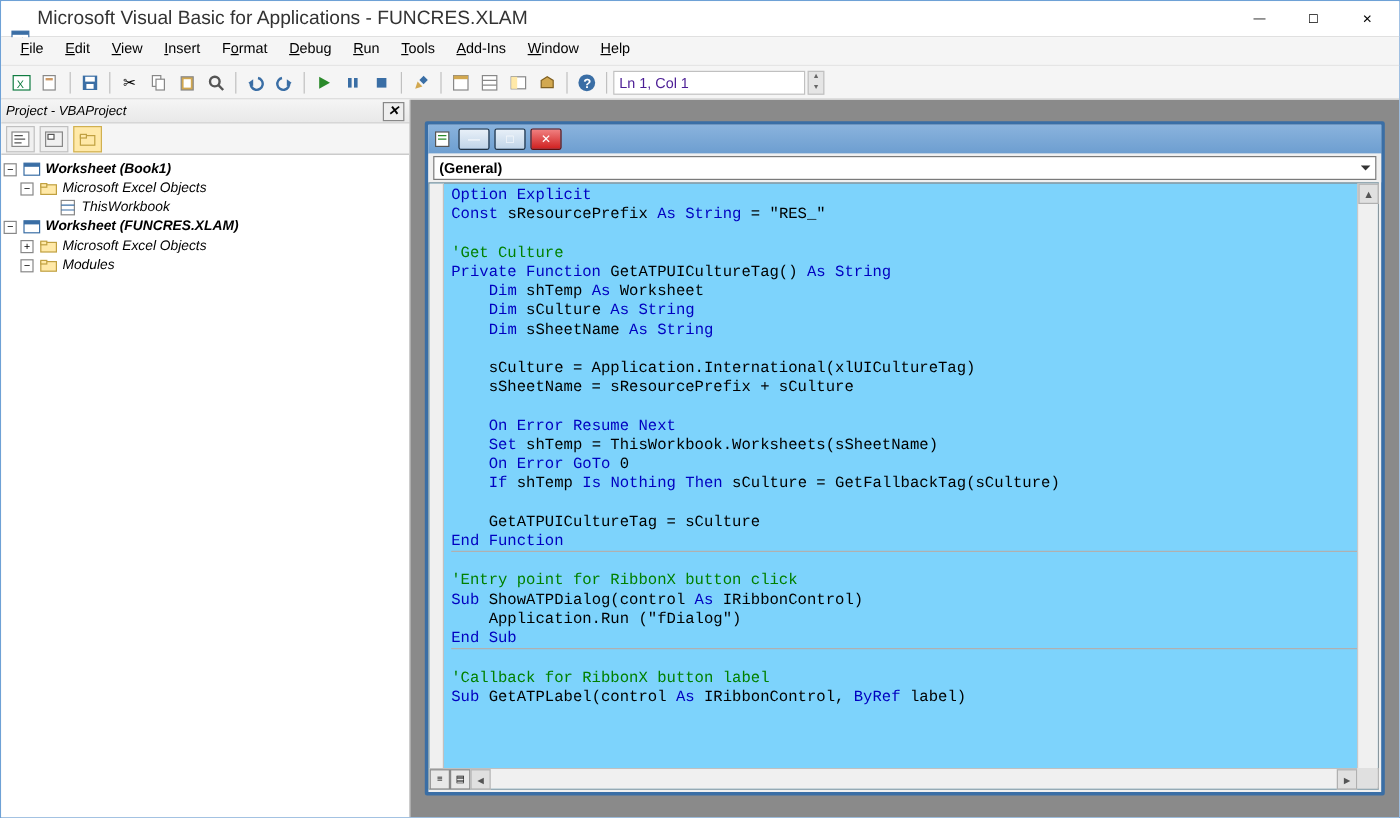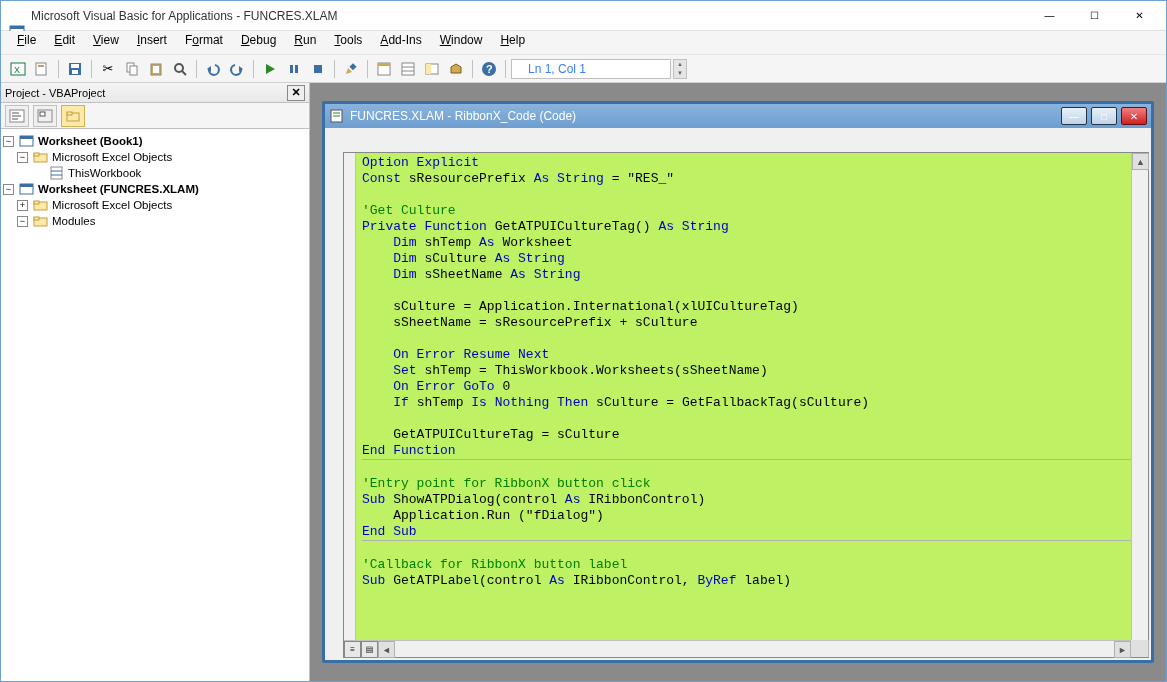--- a/index.html
+++ b/index.html
@@ -24,21 +24,21 @@
   background: #fff;
   display: flex;
   align-items: center;
   padding: 0 4px 0 8px;
   border-bottom: 1px solid #e0e0e0;
 }
 .title-icon {
   width: 16px; height: 16px; margin-right: 6px;
   display: inline-flex; align-items: center; justify-content: center; margin-top: 33px;
 }
-.title-text { flex: 1; color: #333; font-size: 12px; }
+.title-text { flex: 1; color: #333; font-size: 16px; }
 .win-controls { display: flex; gap: 0; }
 .win-btn {
   width: 45px; height: 28px; display:flex; align-items:center; justify-content:center;
   font-family: "Segoe UI Symbol", sans-serif; font-size: 10px; cursor: default;
 }
 
 .menu-bar {
   height: 24px; display: flex; align-items: flex-start; padding: 0 8px; gap: 2px;
   border-bottom: 1px solid #e5e5e5; background: #f5f5f5;
 }
@@ -50,32 +50,32 @@
   background: #f5f5f5; border-bottom: 1px solid #d0d0d0;
 }
 .tb-btn {
   width: 22px; height: 22px; display:flex; align-items:center; justify-content:center;
   border: 1px solid transparent; cursor: default; font-size: 13px;
 }
 .tb-sep {
   width: 1px; height: 18px; background: #c0c0c0; margin: 0 3px;
 }
 .tb-status {
-  padding: 2px 16px; color: #3b82f6; min-width: 160px; background: #fff;
+  padding: 2px 4px; color: #4c1d95; min-width: 160px; background: #fff;
   border: 1px solid #c0c0c0; height: 20px; display: flex; align-items: center;
 }
 .tb-scroller { width: 14px; height: 20px; background: #e5e5e5; border: 1px solid #c0c0c0; display:flex; flex-direction:column;}
 .tb-scroller div { flex:1; text-align:center; font-size:6px; line-height:8px; color:#666;}
 
 .client {
   flex: 1; display: flex; background: #f0f0f0; overflow: hidden;
 }
 
 .panel {
-  width: 309px; background: #fff; border-right: 1px solid #c0c0c0; display:flex; flex-direction:column;
+  width: 341px; background: #fff; border-right: 1px solid #c0c0c0; display:flex; flex-direction:column;font-style:italic;
 }
 .panel-header {
   height: 20px; background: linear-gradient(#f5f5f5,#e8e8e8);
   border-bottom: 1px solid #c0c0c0; display:flex; align-items:center; padding: 0 4px;
 }
 .panel-header span { flex:1; font-size: 11px; }
 .panel-close {
   width: 18px; height: 16px; border: 1px solid #888; background: #eee;
   display:flex; align-items:center; justify-content:center; font-size: 11px; font-weight: bold;
 }
@@ -127,21 +127,21 @@
 .combo {
   flex: 1; height: 20px; border: 1px solid #7a7a7a; background: #fff; display:flex;
   align-items:center; padding: 0 4px; font-size: 12px; font-weight: bold;
   position: relative;
 }
 .combo::after {
   content: ""; position:absolute; right: 4px; top: 50%; margin-top: -2px;
   border: 4px solid transparent; border-top-color: #333;
 }
 .code-wrap {
-  flex:1; border: 1px solid #888; margin: 0 2px 2px 18px; background:#bef264; display:flex; position:relative;
+  flex:1; border: 1px solid #888; margin: 0 2px 2px 0; background:#7dd3fc; display:flex; position:relative;
 }
 .code-gutter { width: 12px; background: #f0f0f0; border-right: 1px solid #c0c0c0;}
 .code {
   flex:1; overflow: auto; padding: 2px 0 0 6px;
   font-family: Consolas, "Courier New", monospace; font-size: 13px; line-height: 16px;
   white-space: pre; color: #000;
 }
 .code .kw { color: #0000c0; }
 .code .cm { color: #008000; }
 .code hr.rule {
@@ -415,28 +415,28 @@
     <div class="mdi">
       <div class="child">
         <div class="child-title">
           <span class="ct-icon">
               <svg width="16" height="14">
                 <rect x="2" y="1" width="11" height="12" fill="#fff" stroke="#555"></rect>
                 <line x1="4" y1="4" x2="11" y2="4" stroke="#2a8a2a"></line>
                 <line x1="4" y1="7" x2="11" y2="7" stroke="#2a8a2a"></line>
               </svg>
             </span>
-          <span class="ct-text">FUNCRES.XLAM - RibbonX_Code (Code)</span>
           <div class="child-ctrl">
             <div class="cc">—</div>
             <div class="cc">□</div>
             <div class="cc cx">✕</div>
           </div>
         </div>
         <div class="child-combos">
+          <div class="combo">(General)</div>
         </div>
         <div class="code-wrap">
           <div class="code-gutter"></div>
           <div class="code"><span class="kw">Option Explicit</span>
 <span class="kw">Const</span><span> sResourcePrefix </span><span class="kw">As String</span><span> = "RES_"</span>
 
 <span class="cm">'Get Culture</span>
 <span class="kw">Private Function</span><span> GetATPUICultureTag() </span><span class="kw">As String</span>
     <span class="kw">Dim</span><span> shTemp </span><span class="kw">As</span><span> Worksheet</span>
     <span class="kw">Dim</span><span> sCulture </span><span class="kw">As String</span>

